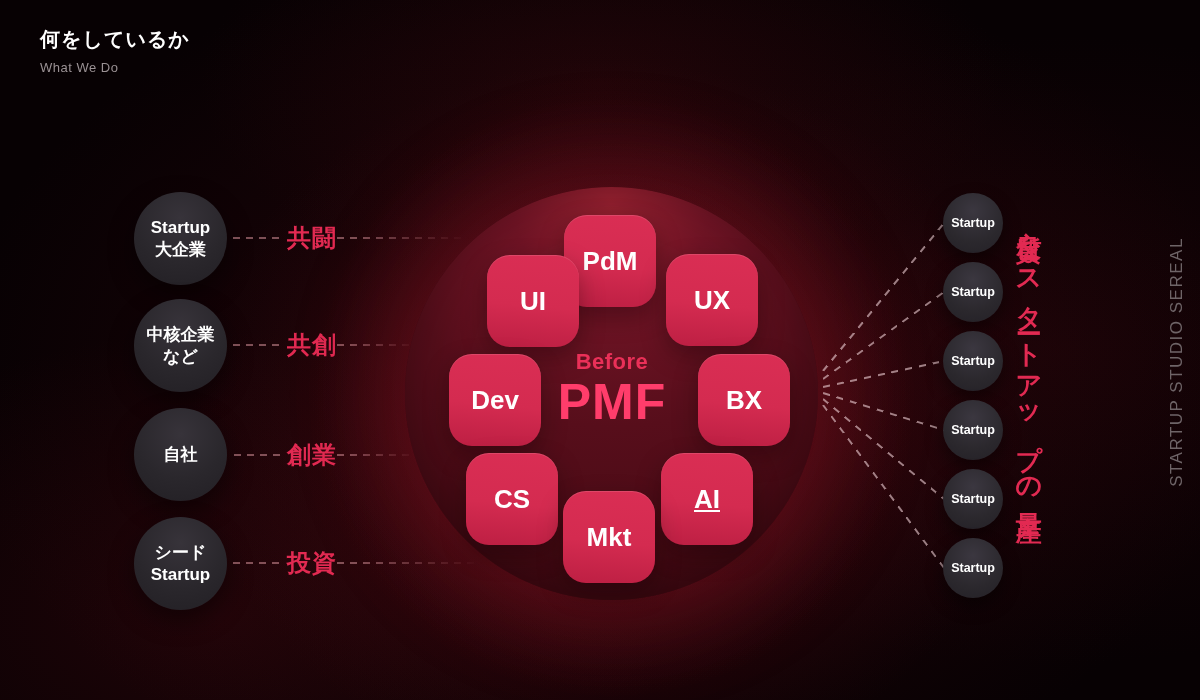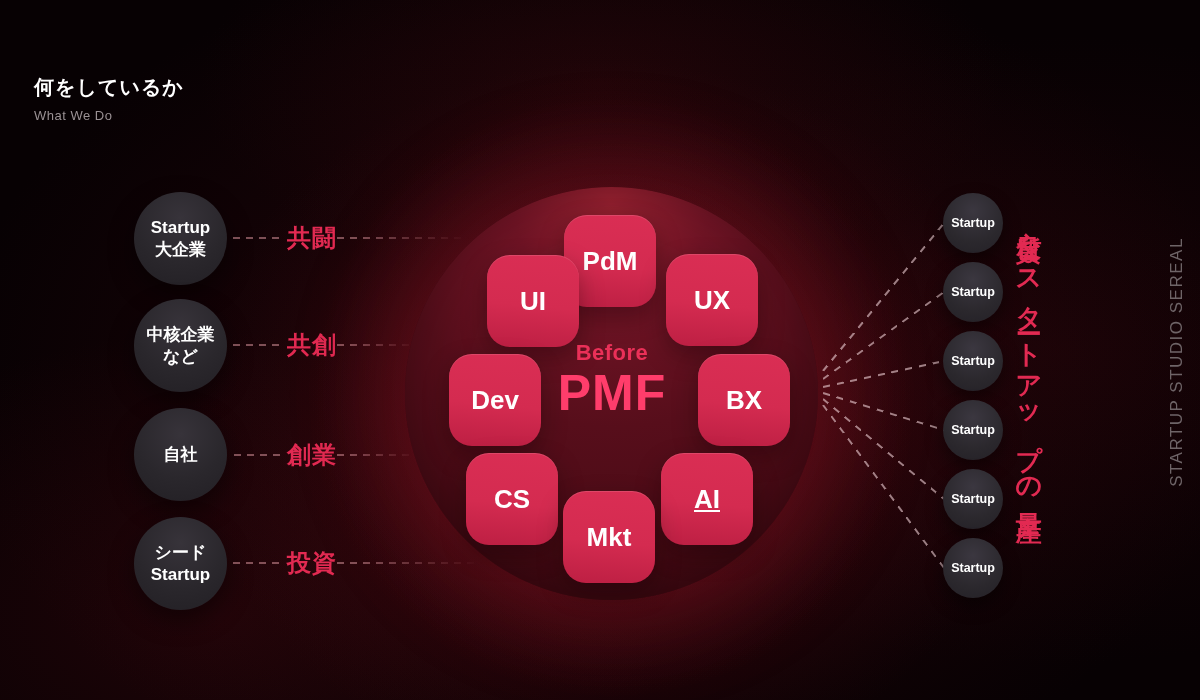--- a/index.html
+++ b/index.html
@@ -14,21 +14,21 @@
       radial-gradient(circle 300px at 612px 395px, rgba(160,25,42,.50), rgba(120,16,30,.28) 60%, transparent 100%),
       radial-gradient(560px 480px at 612px 420px, rgba(110,14,26,.40), transparent 75%),
       radial-gradient(900px 620px at 50% 55%, rgba(70,9,17,.45), transparent 72%),
       radial-gradient(600px 380px at 18% 88%, rgba(55,7,13,.50), transparent 75%),
       radial-gradient(700px 420px at 88% 50%, rgba(48,6,12,.38), transparent 75%),
       radial-gradient(500px 260px at 50% 12%, rgba(45,7,11,.50), transparent 80%),
       #070103;
   }
   .abs{position:absolute;}
   
-  .hdr{left:34px;top:26px;margin-top:48px;}
+  .hdr{left:40px;top:26px;}
   .hdr-jp{font-size:20px;font-weight:700;letter-spacing:1px;}
   .hdr-en{font-size:13px;color:#9a9194;margin-top:7px;letter-spacing:.5px;}
   
   .headline{left:0;right:0;top:60px;text-align:center;}
   .h-line{font-size:28px;font-weight:800;letter-spacing:1px;line-height:34px;}
   .h-line ruby rt{font-size:12px;font-weight:600;letter-spacing:1px;color:#fff;}
   .h-sub{font-size:13.5px;color:#f1e9e9;line-height:20px;letter-spacing:.5px;}
   .h-sub-wrap{margin-top:9px;}
   
   .src-circle{
@@ -56,21 +56,21 @@
   .tile{
     width:92px;height:92px;border-radius:23px;
     background:linear-gradient(185deg, #da2e54 0%, var(--tile) 55%, var(--tile-deep) 100%);
     box-shadow:0 10px 24px rgba(20,0,5,.35), inset 0 1px 0 rgba(255,255,255,.12);
     display:flex;align-items:center;justify-content:center;
     font-size:26px;font-weight:700;color:#fff;
   }
   .t-pdm{left:564px;top:215px;} .t-ui{left:466px;top:255px;margin-left:21px;} .t-ux{left:666px;top:254px;}
   .t-dev{left:420px;top:354px;margin-left:29px;} .t-bx{left:698px;top:354px;}
   .t-cs{left:466px;top:453px;}  .t-ai{left:661px;top:453px;text-decoration:underline;} .t-mkt{left:563px;top:491px;}
-  .core-text{left:512px;top:340px;width:200px;text-align:center;}
+  .core-text{left:512px;top:349px;width:200px;text-align:center;}
   .core-before{font-size:22px;font-weight:800;color:var(--pmf-top);letter-spacing:.5px;}
   .core-pmf{font-size:50px;font-weight:800;color:var(--pmf-main);line-height:1;letter-spacing:1px;margin-top:2px;}
   
   .fan{height:2px;transform-origin:0 50%;
     background:repeating-linear-gradient(90deg, rgba(233,203,208,.62) 0 7px, transparent 7px 14px);}
   .fan1{left:823px;top:370px;width:191px;transform:rotate(-50.7deg);}
   .fan2{left:823px;top:378px;width:149px;transform:rotate(-35.7deg);}
   .fan3{left:823px;top:386px;width:124px;transform:rotate(-12.1deg);}
   .fan4{left:823px;top:392px;width:127px;transform:rotate(17deg);}
   .fan5{left:823px;top:398px;width:157px;transform:rotate(39.6deg);}

